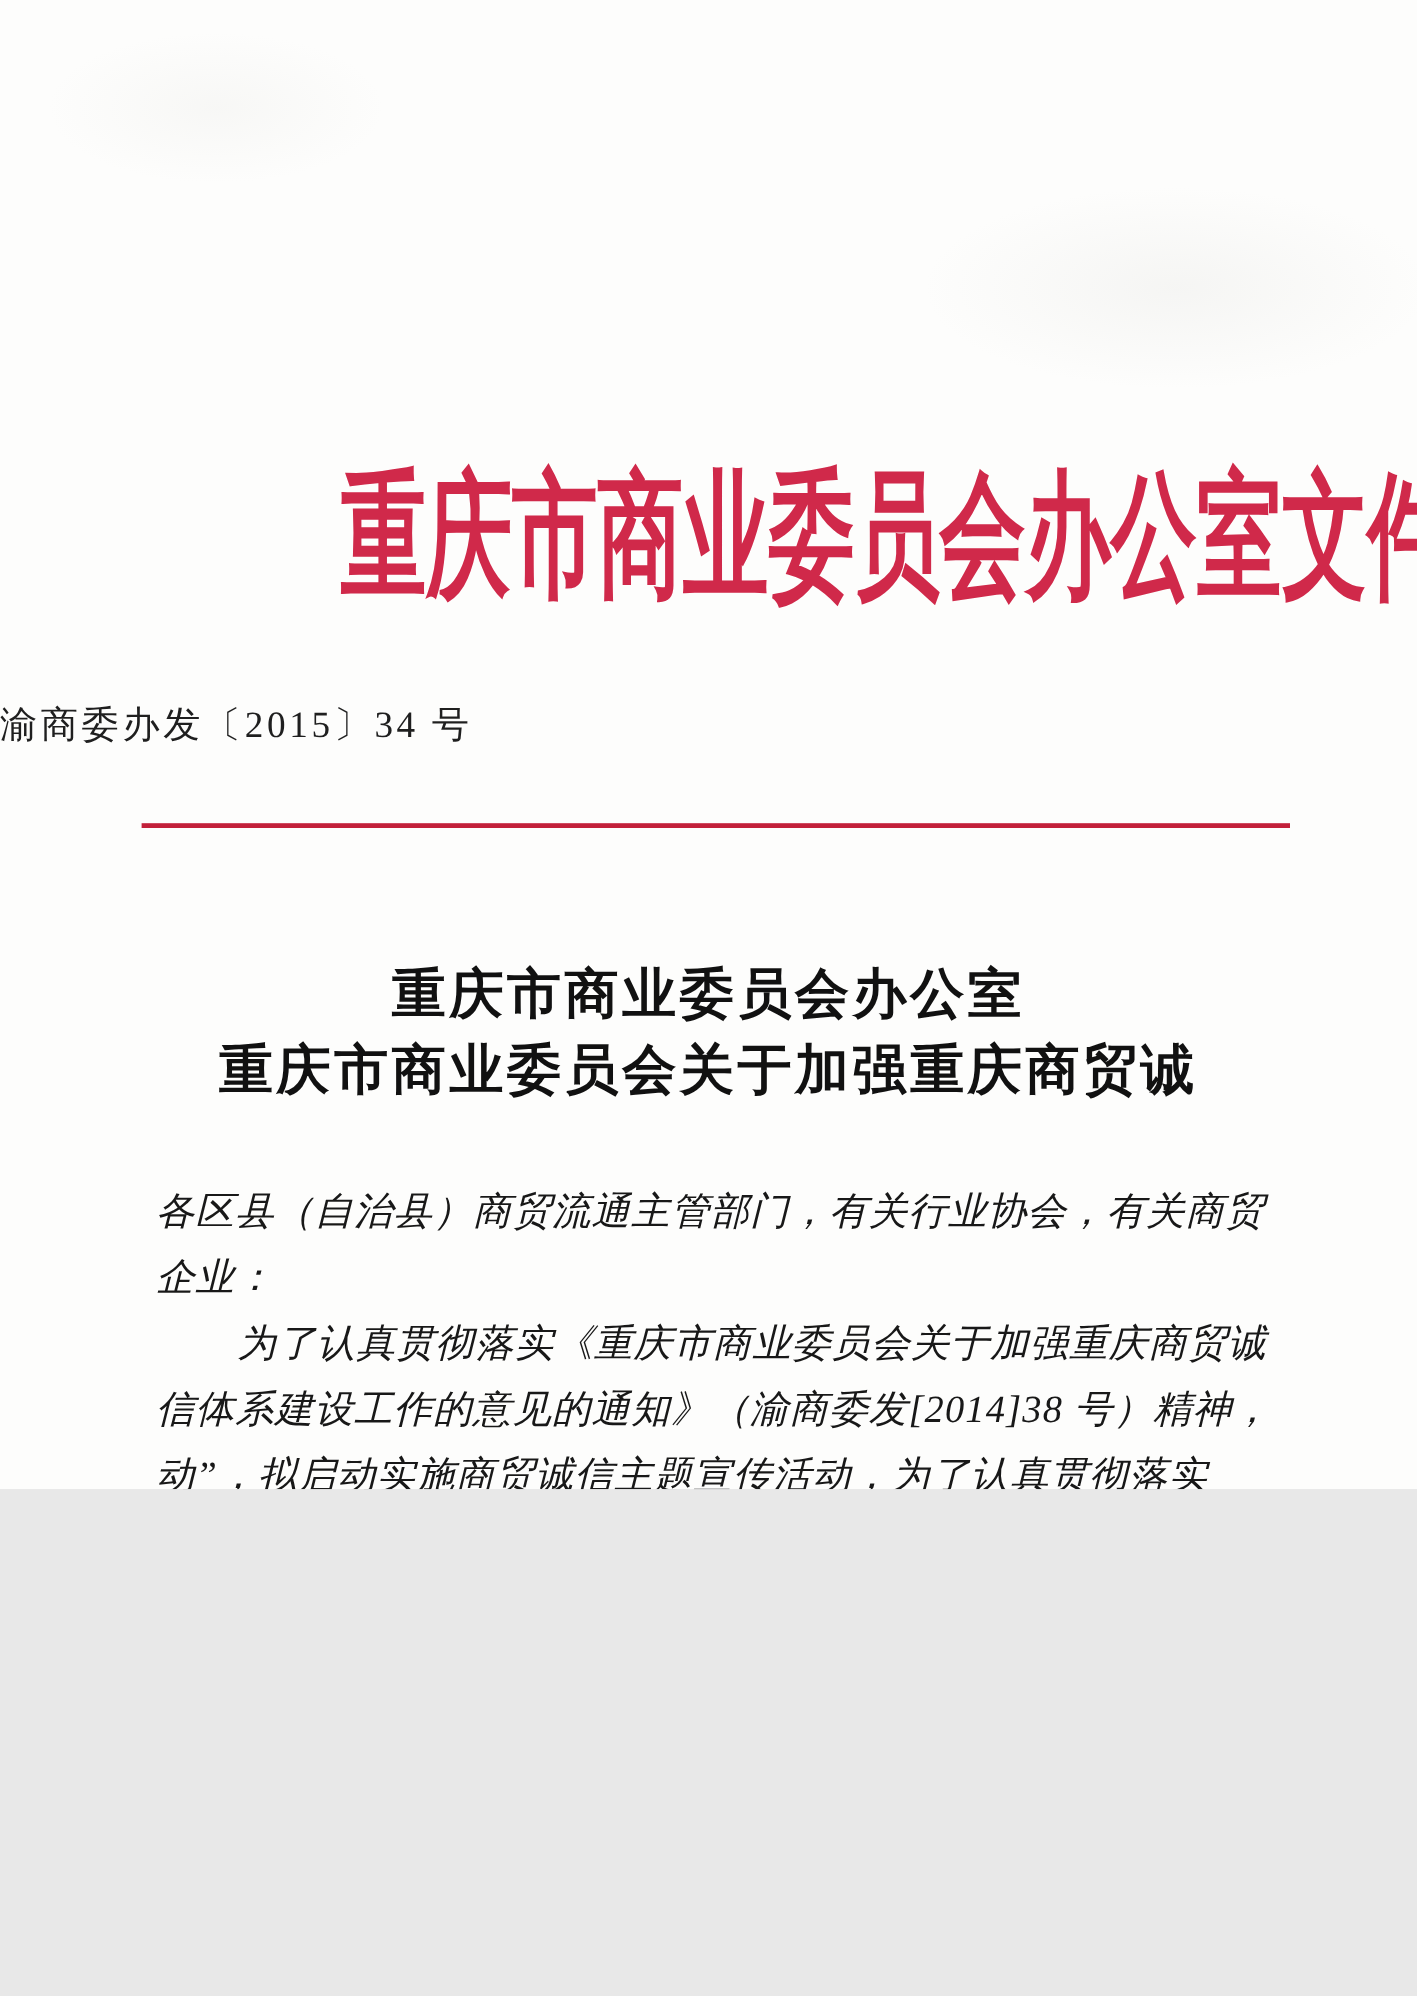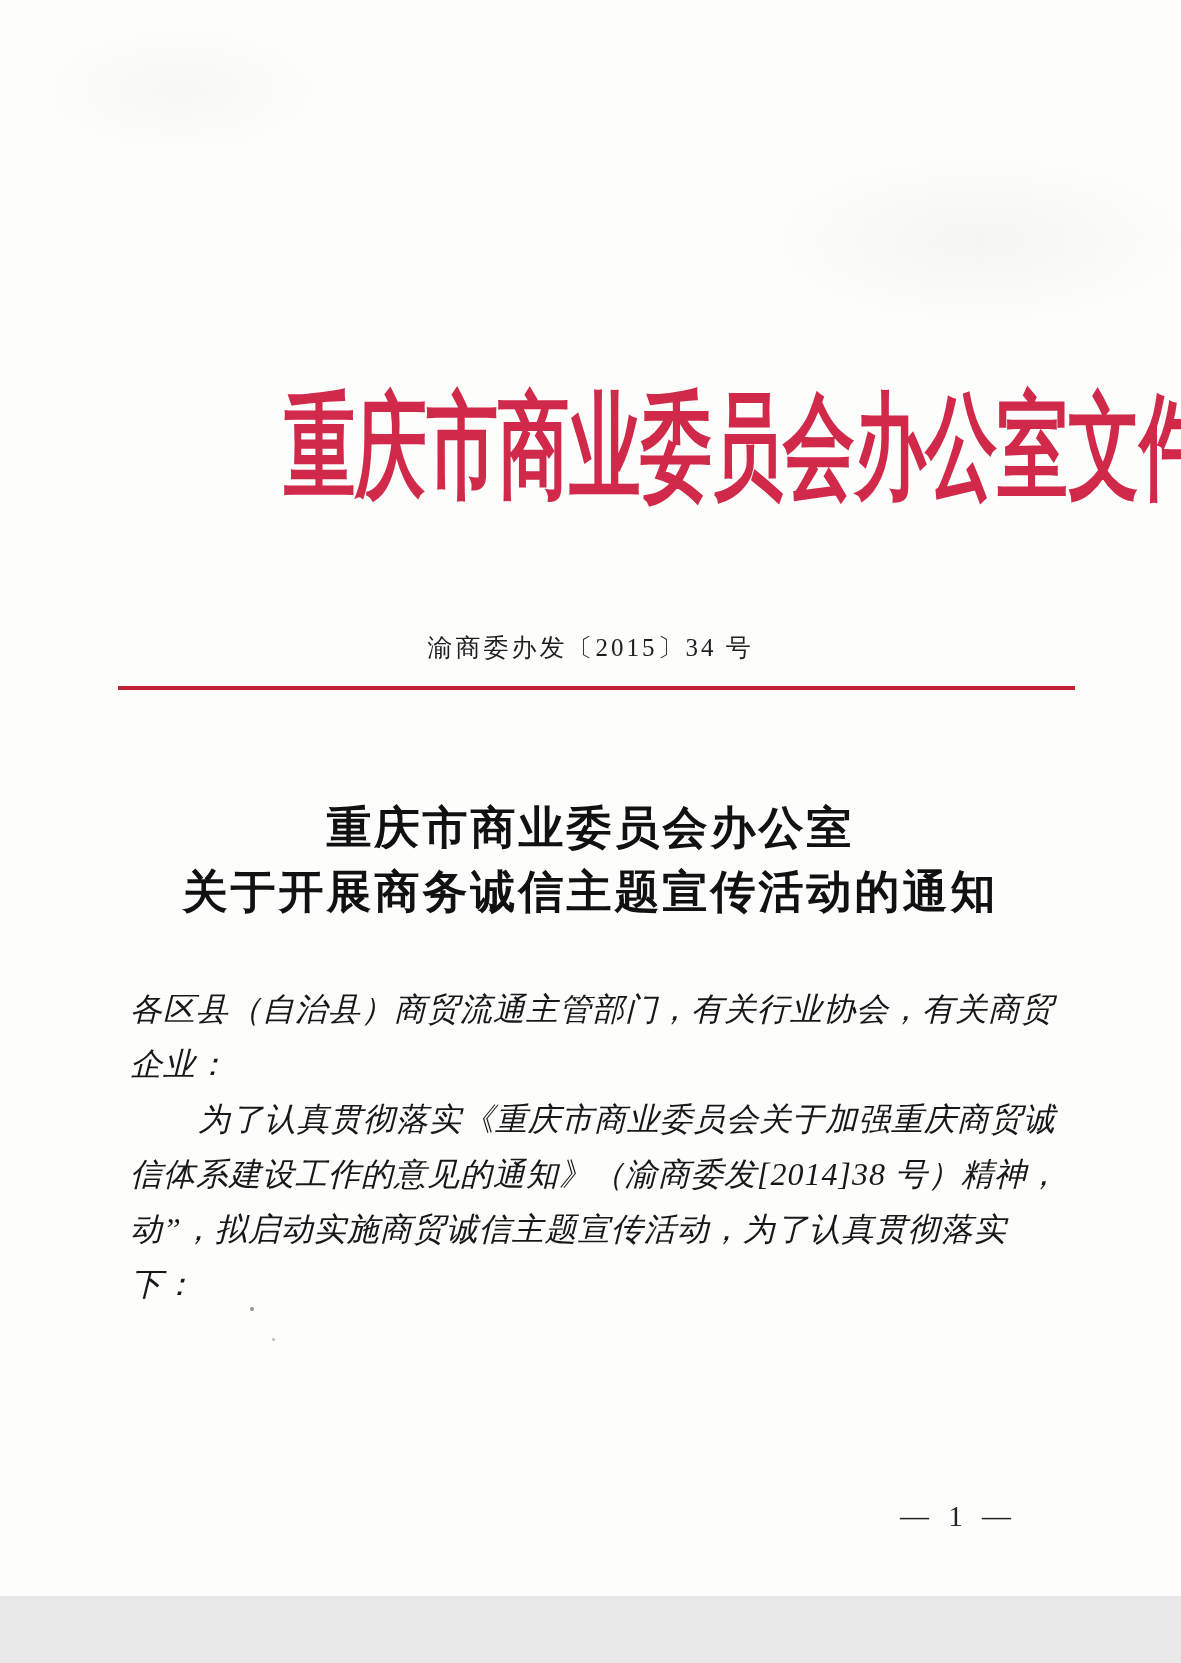--- a/index.html
+++ b/index.html
@@ -1,19 +1,19 @@
 <!DOCTYPE html>
 <html><head>
 <meta charset="utf-8">
 <style>
   html, body { margin: 0; padding: 0; background: #e8e8e8; }
   .page {
     position: relative;
     width: 1181px;
-    height: 1596px;
+    height: 1241px;
     margin: 0 auto;
     background:
       radial-gradient(ellipse 300px 120px at 980px 240px, rgba(210,210,205,0.18), rgba(255,255,255,0) 70%),
       radial-gradient(ellipse 200px 90px at 180px 90px, rgba(215,215,210,0.15), rgba(255,255,255,0) 70%),
       #fdfdfc;
     font-family: "Liberation Serif", "DejaVu Serif", serif;
     color: #1c1c1c;
     overflow: hidden;
   }
 
@@ -32,25 +32,24 @@
     line-height: 115px;
     font-weight: bold;
     transform: scaleX(0.62);
     transform-origin: 50% 50%;
     letter-spacing: 0;
   }
 
   
   .doc-number {
     position: absolute;
-    top: 628px;
+    top: 584px;
     left: 0;
     width: 100%;
-    text-align: center;
-    font-size: 25px;
+    font-size: 31px;
     line-height: 40px;
     letter-spacing: 3px;
     color: #1f1f1f;
   }
 
   
   .red-divider {
     position: absolute;
     top: 686px;
     left: 118px;
@@ -116,21 +115,21 @@
   <div class="org-title">
     <span class="stretch" style="color: rgb(208, 41, 74);">重庆市商业委员会办公室文件</span>
   </div>
 
   <div class="doc-number">渝商委办发〔2015〕34 号</div>
 
   <div class="red-divider" style="background-color: rgb(194, 32, 58);"></div>
 
   <div class="doc-title">
     <div>重庆市商业委员会办公室</div>
-    <div>关于开展商务诚信主题宣传活动的通知</div>
+    <div>重庆市商业委员会关于加强重庆商贸诚</div>
   </div>
 
   <div class="body-text">
     <div class="line">各区县（自治县）商贸流通主管部门，有关行业协会，有关商贸</div>
     <div class="line">企业：</div>
     <div class="line indent">为了认真贯彻落实《重庆市商业委员会关于加强重庆商贸诚</div>
     <div class="line">信体系建设工作的意见的通知》（渝商委发[2014]38 号）精神，</div>
     <div class="line">动”，拟启动实施商贸诚信主题宣传活动，为了认真贯彻落实</div>
     <div class="line">下：</div>
   </div>

